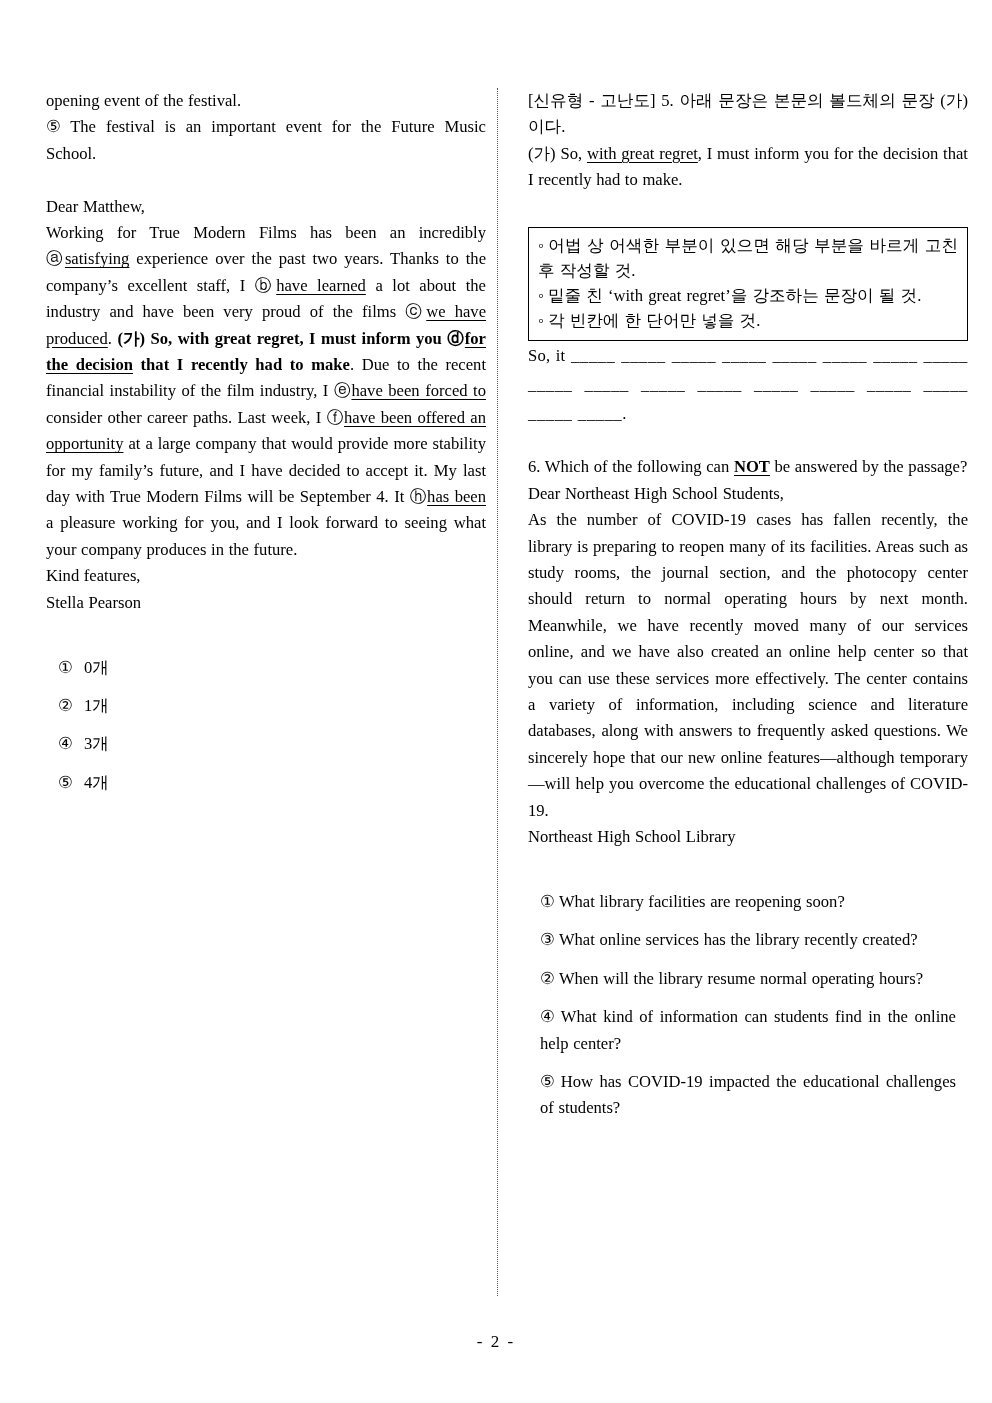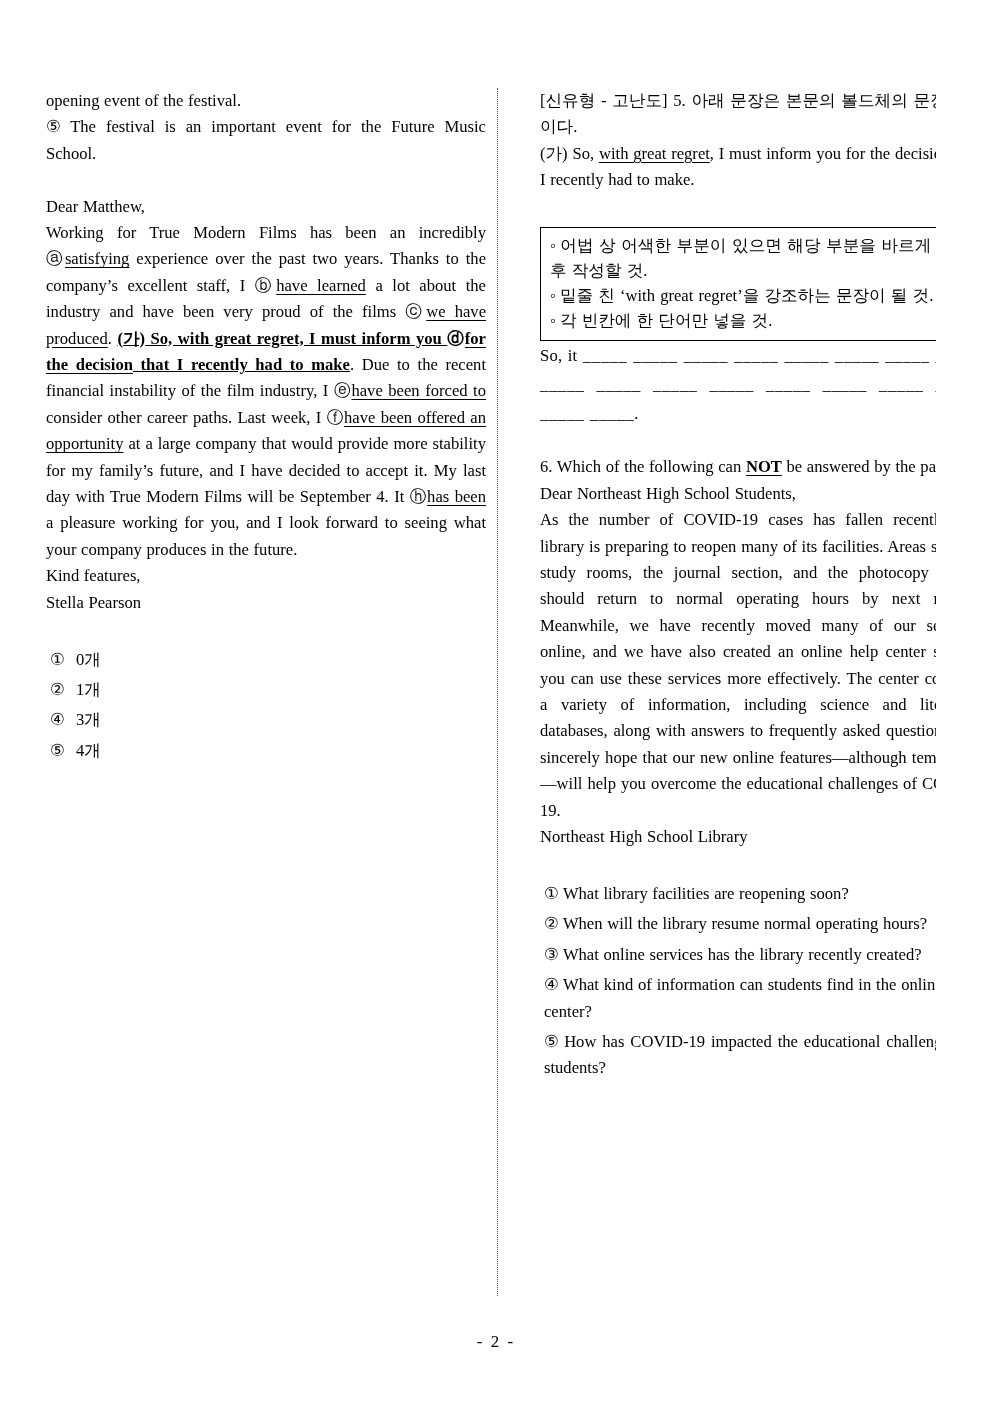--- a/index.html
+++ b/index.html
@@ -13,48 +13,49 @@
     position: relative;
     font-family: "Liberation Serif", "DejaVu Serif", serif;
     color: #000000;
   }
   .page {
     position: absolute;
     left: 0; top: 0;
     width: 936px;
     height: 1403px;
     overflow: hidden;
+    padding-left: 44px;
   }
   .col {
     position: absolute;
     top: 88px;
     width: 440px;
     font-size: 16.6px;
     line-height: 26.4px;
     text-align: justify;
     text-justify: inter-word;
     word-spacing: 0.5px;
   }
   .col-left  { left: 46px; }
-  .col-right { left: 540px; }
+  .col-right { left: 528px; }
 
   .divider {
     position: absolute;
     left: 497px;
     top: 88px;
     width: 0;
     height: 1208px;
     border-left: 1.4px dotted #555;
   }
 
   p { margin: 0; }
   .blank-line { height: 26.4px; }
 
   .u  { text-decoration: underline; text-underline-offset: 2.5px; }
-  .b  { font-weight: bold; text-decoration: underline; }
+  .b  { font-weight: bold; }
   .bu { font-weight: bold; text-decoration: underline; text-underline-offset: 2.5px; }
 
   
   .circ { text-decoration: none; letter-spacing: 0; }
 
   .choice { display: block; }
   .choice .mark { margin-right: 4px; }
 
   
   .kr { word-spacing: 1px; }
@@ -71,21 +72,21 @@
     line-height: 25px;
   }
   .bullet { margin-right: 4px; }
 
   .answer-lines {
     line-height: 29px;
     letter-spacing: 0.2px;
   }
   .blank { letter-spacing: 0.6px; }
 
-  .q-list .choice { margin: 4px; }
+  .q-list .choice { margin: 12px; }
 
   .footer {
     position: absolute;
     left: 0;
     top: 1332px;
     width: 992px;
     text-align: center;
     font-size: 17px;
     letter-spacing: 2px;
   }
@@ -165,24 +166,24 @@
     <p>As the number of COVID-19 cases has fallen recently, the library is preparing to reopen many of its facilities. Areas such as study rooms, the journal section, and the photocopy center should return to normal operating hours by next month. Meanwhile, we have recently moved many of our services online, and we have also created an online help center so that you can use these services more effectively. The center contains a variety of information, including science and literature databases, along with answers to frequently asked questions. We sincerely hope that our new online features—although temporary—will help you overcome the educational challenges of COVID-19.</p>
     <p>Northeast High School Library</p>
 
     <div class="blank-line"></div>
 
     <div class="q-list">
       <p class="choice">
         <span class="mark">①</span><span>What library facilities are reopening soon?</span>
       </p>
       <p class="choice">
-        <span class="mark">②</span><span>When will the library resume normal operating hours?</span>
+        <span class="mark">③</span><span>What online services has the library recently created?</span>
       </p>
       <p class="choice">
-        <span class="mark">③</span><span>What online services has the library recently created?</span>
+        <span class="mark">②</span><span>When will the library resume normal operating hours?</span>
       </p>
       <p class="choice">
         <span class="mark">④</span><span>What kind of information can students find in the online help center?</span>
       </p>
       <p class="choice">
         <span class="mark">⑤</span><span>How has COVID-19 impacted the educational challenges of students?</span>
       </p>
     </div>
 
   </div>

